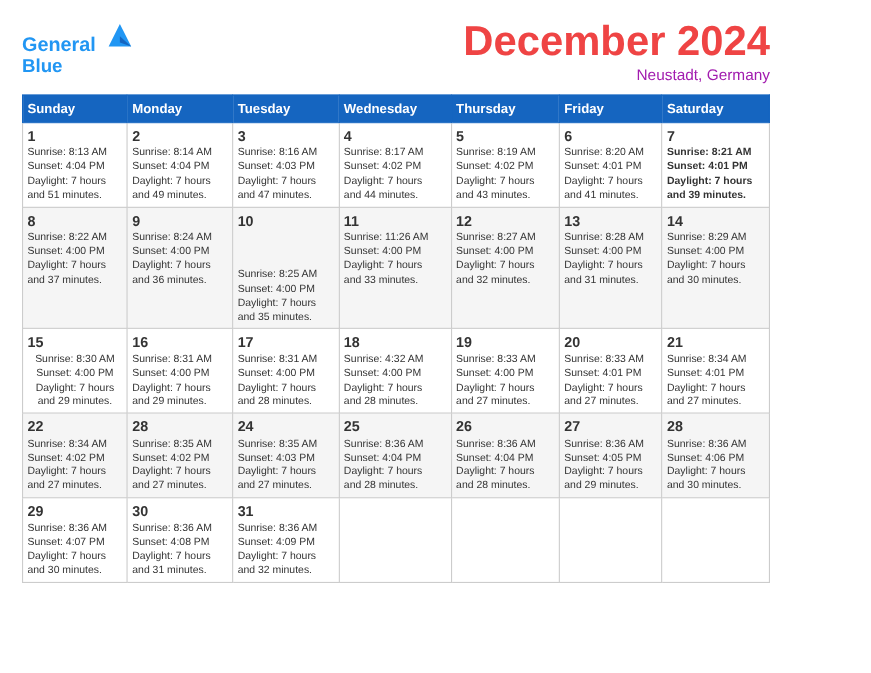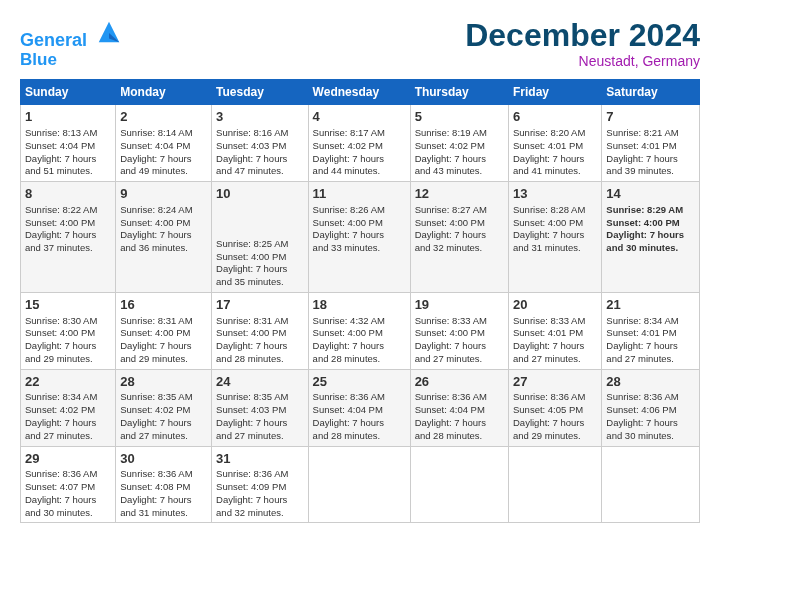--- a/index.html
+++ b/index.html
@@ -36,23 +36,23 @@
     }
     .logo-icon {
       width: 28px;
       height: 28px;
       margin-left: 3px;
     }
     .title-block {
       text-align: right;
     }
     .month-title {
-      font-size: 32px;
+      font-size: 38px;
       font-weight: bold;
-      color: #0c4a6e;
+      color: #ef4444;
       line-height: 1.1;
     }
     .subtitle {
       font-size: 14px;
       color: #a21caf;
     }
     table {
       width: 100%;
       border-collapse: collapse;
       font-size: 10px;
@@ -172,21 +172,21 @@
           </td>
           <td>
             <span class="day-num">6</span>
             <div class="day-info" style="white-space: pre-line;">Sunrise: 8:20 AM
 Sunset: 4:01 PM
 Daylight: 7 hours
 and 41 minutes.</div>
           </td>
           <td>
             <span class="day-num">7</span>
-            <div class="day-info" style="white-space: pre-line;">Sunrise: 8:21 AM
+            <div class="day-info" style="white-space: pre-line; font-weight: bold;">Sunrise: 8:21 AM
 Sunset: 4:01 PM
 Daylight: 7 hours
 and 39 minutes.</div>
           </td>
         </tr>
         <tr>
           <td>
             <span class="day-num">8</span>
             <div class="day-info" style="white-space: pre-line;">Sunrise: 8:22 AM
 Sunset: 4:00 PM
@@ -202,51 +202,51 @@
           </td>
           <td>
             <span class="day-num">10</span>
             <div class="day-info" style="white-space: pre-line; margin-top: 35px;">Sunrise: 8:25 AM
 Sunset: 4:00 PM
 Daylight: 7 hours
 and 35 minutes.</div>
           </td>
           <td>
             <span class="day-num">11</span>
-            <div class="day-info" style="white-space: pre-line;">Sunrise: 8:26 AM
+            <div class="day-info" style="white-space: pre-line;">Sunrise: 11:26 AM
 Sunset: 4:00 PM
 Daylight: 7 hours
 and 33 minutes.</div>
           </td>
           <td>
             <span class="day-num">12</span>
             <div class="day-info" style="white-space: pre-line;">Sunrise: 8:27 AM
 Sunset: 4:00 PM
 Daylight: 7 hours
 and 32 minutes.</div>
           </td>
           <td>
             <span class="day-num">13</span>
             <div class="day-info" style="white-space: pre-line;">Sunrise: 8:28 AM
 Sunset: 4:00 PM
 Daylight: 7 hours
 and 31 minutes.</div>
           </td>
           <td>
             <span class="day-num">14</span>
-            <div class="day-info" style="white-space: pre-line; font-weight: bold;">Sunrise: 8:29 AM
+            <div class="day-info" style="white-space: pre-line;">Sunrise: 8:29 AM
 Sunset: 4:00 PM
 Daylight: 7 hours
 and 30 minutes.</div>
           </td>
         </tr>
         <tr>
           <td>
             <span class="day-num">15</span>
-            <div class="day-info" style="white-space: pre-line;">Sunrise: 8:30 AM
+            <div class="day-info" style="white-space: pre-line; text-align: center;">Sunrise: 8:30 AM
 Sunset: 4:00 PM
 Daylight: 7 hours
 and 29 minutes.</div>
           </td>
           <td>
             <span class="day-num">16</span>
             <div class="day-info" style="white-space: pre-line;">Sunrise: 8:31 AM
 Sunset: 4:00 PM
 Daylight: 7 hours
 and 29 minutes.</div>

